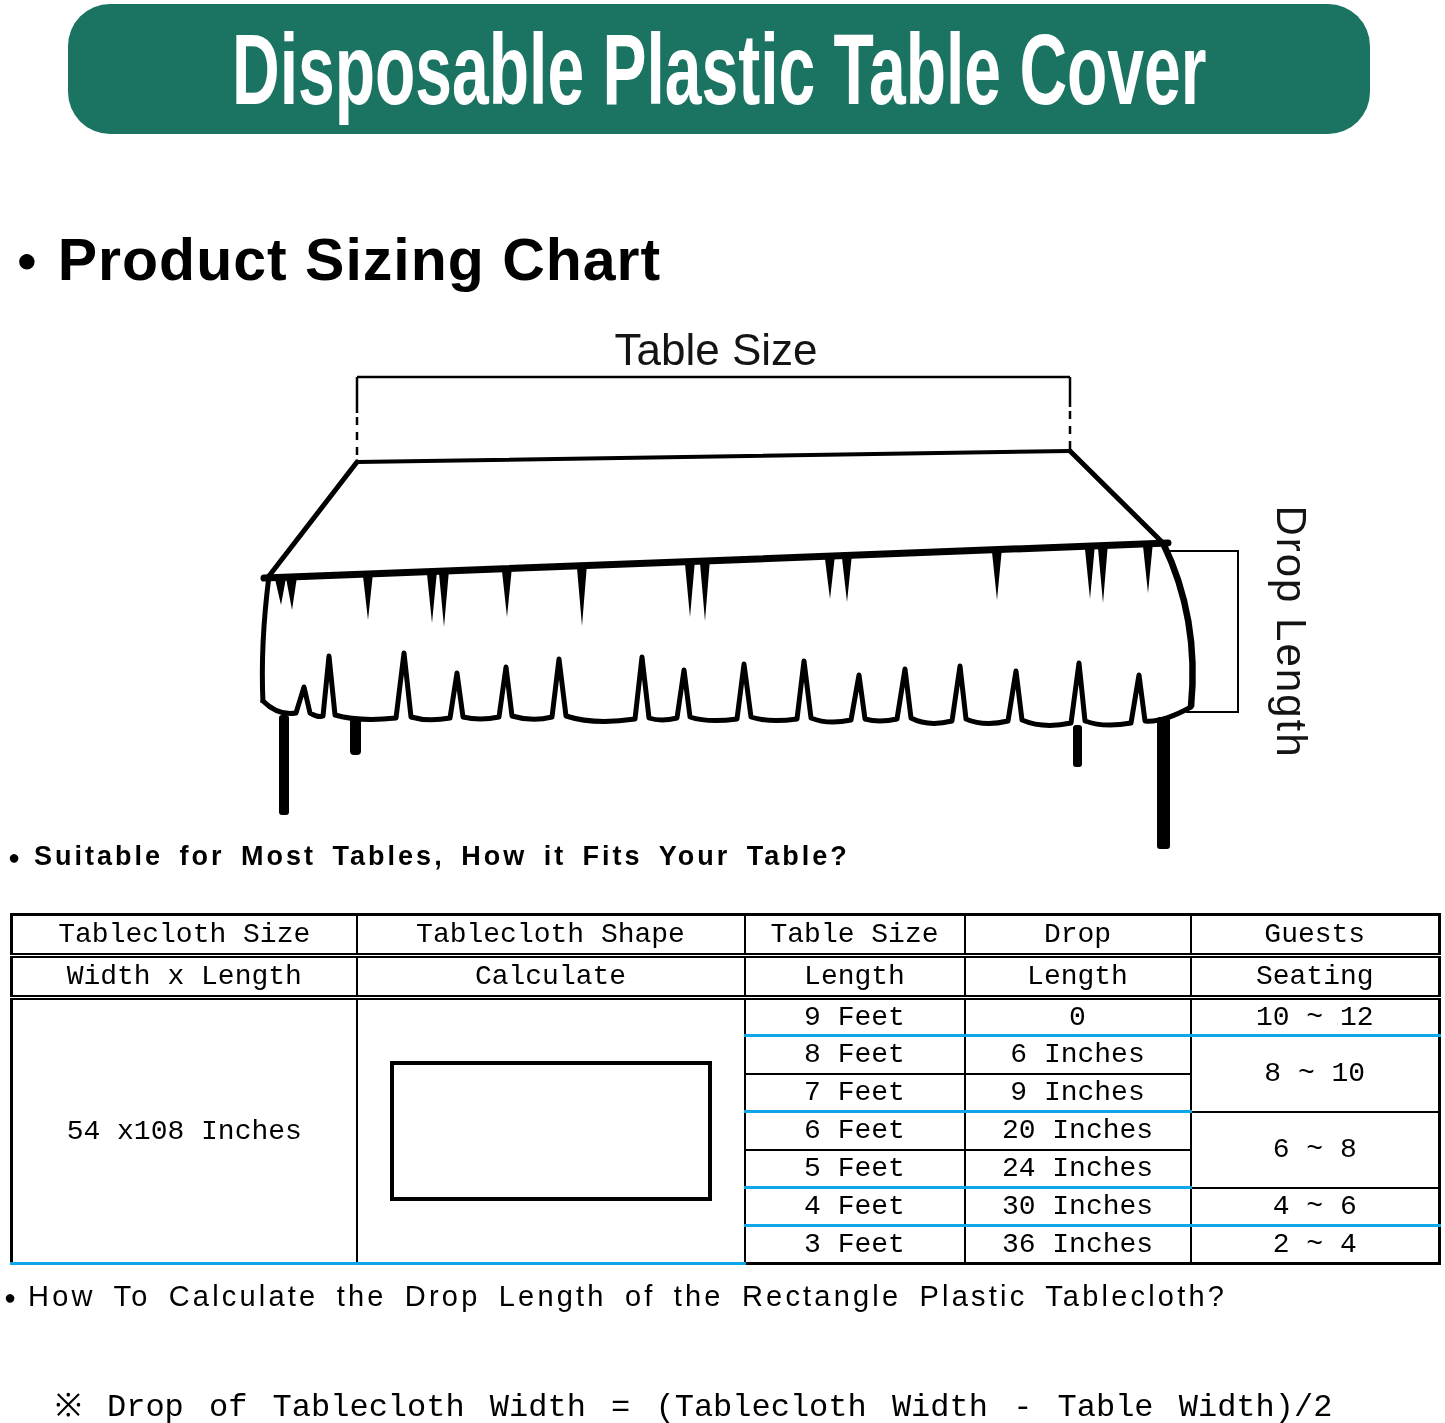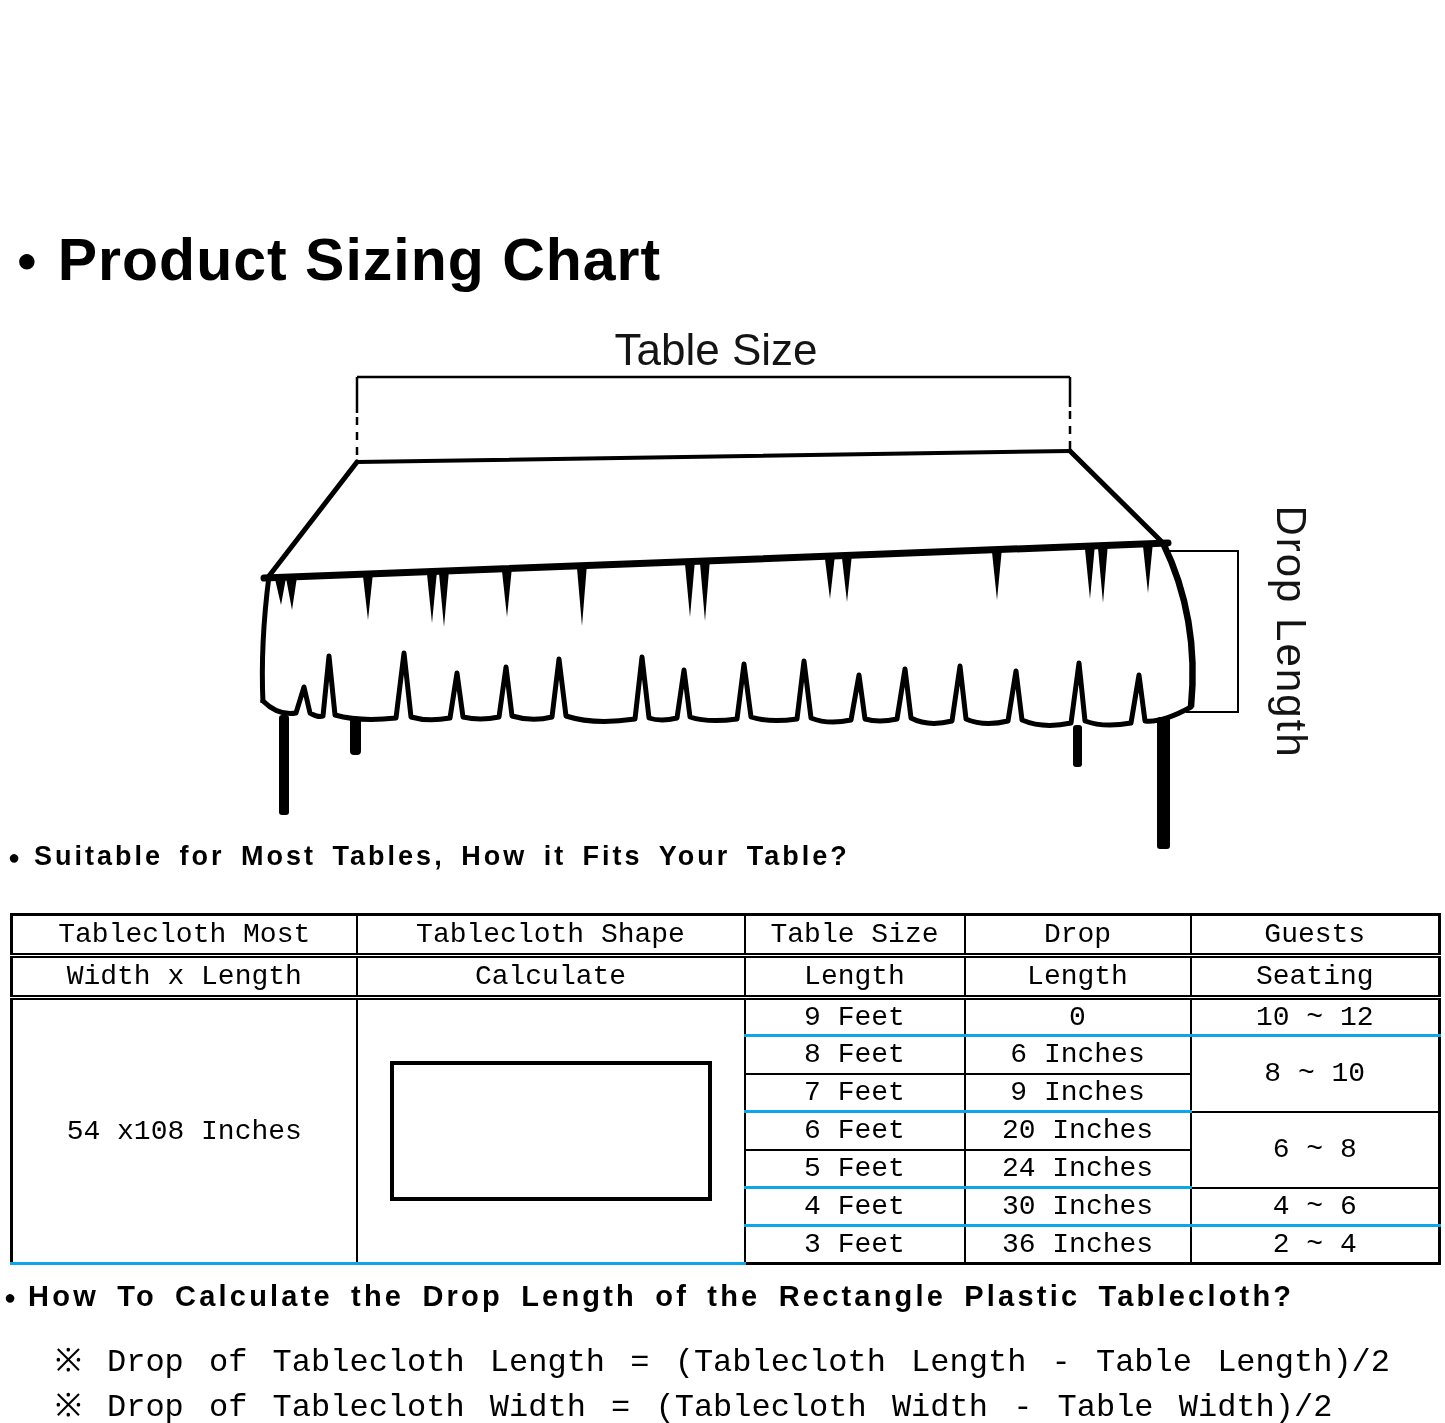--- a/index.html
+++ b/index.html
@@ -16,21 +16,21 @@
   
   .heading{position:absolute;display:flex;align-items:center;white-space:nowrap;}
   .h1{left:16px;top:226px;gap:20px;}
   .h1 .bullet{font-size:36px;line-height:1;}
   .h1 .htext{font-size:59px;font-weight:bold;letter-spacing:1px;}
   .h2{left:8px;top:841px;gap:14px;}
   .h2 .bullet{font-size:20px;line-height:1;}
   .h2 .htext{font-size:27px;font-weight:bold;letter-spacing:3px;word-spacing:6px;}
   .h3{left:4px;top:1280px;gap:12px;}
   .h3 .bullet{font-size:20px;line-height:1;}
-  .h3 .htext{font-size:29px;font-weight:bold;letter-spacing:3.2px;word-spacing:7px;}
+  .h3 .htext{font-size:29px;font-weight:normal;letter-spacing:3.2px;word-spacing:7px;}
 
   
   .diagram{position:absolute;left:200px;top:315px;width:1245px;height:545px;}
 
   
   table.sizes{position:absolute;left:10px;top:913px;width:1428px;border-collapse:collapse;
               table-layout:fixed;border:3px solid #000;
               font-family:"Liberation Mono","DejaVu Sans Mono",monospace;font-size:28px;}
   table.sizes td,table.sizes th{border-left:2px solid #000;border-right:2px solid #000;
               text-align:center;vertical-align:middle;font-weight:normal;padding:0;}
@@ -46,20 +46,23 @@
            font-family:"Liberation Mono","DejaVu Sans Mono",monospace;
            font-size:32px;word-spacing:6px;}
   .f1{top:1337px;}
   .f2{top:1382px;}
 </style>
 </head>
 <body>
 
 <div id="page">
 
+  <div class="banner" style="background: rgb(27, 115, 97);">
+    <span class="banner-text" style="color: rgb(255, 255, 255);">Disposable Plastic Table Cover</span>
+  </div>
 
   <div class="heading h1">
     <span class="bullet">●</span>
     <span class="htext">Product Sizing Chart</span>
   </div>
 
   <svg class="diagram" viewBox="0 0 1245 545" xmlns="http://www.w3.org/2000/svg">
 
     <text x="516" y="50" font-size="44" fill="#141414" text-anchor="middle" font-family="Liberation Sans, sans-serif">Table Size</text>
 
@@ -128,21 +131,21 @@
   <table class="sizes">
     <colgroup>
       <col class="col1">
         <col class="col2">
         <col class="col3">
         <col class="col4">
         <col class="col5">
     </colgroup>
     <tbody>
         <tr class="hdr">
-      <th>Tablecloth Most</th>
+      <th>Tablecloth Size</th>
       <th>Tablecloth Shape</th>
       <th>Table Size</th>
       <th>Drop</th>
       <th>Guests</th>
     </tr>
     <tr class="hdr">
       <th>Width x Length</th>
       <th>Calculate</th>
       <th>Length</th>
       <th>Length</th>
@@ -186,16 +189,15 @@
       <td>2 ~ 4</td>
     </tr>
   </tbody>
     </table>
 
   <div class="heading h3">
     <span class="bullet">●</span>
     <span class="htext">How To Calculate the Drop Length of the Rectangle Plastic Tablecloth?</span>
   </div>
 
-  <div class="formula f1">※ Drop of Tablecloth Length = (Tablecloth Length - Table Length)/2</div>
   <div class="formula f2">※ Drop of Tablecloth Width = (Tablecloth Width - Table Width)/2</div>
 
 </div>
 
 </body></html>

